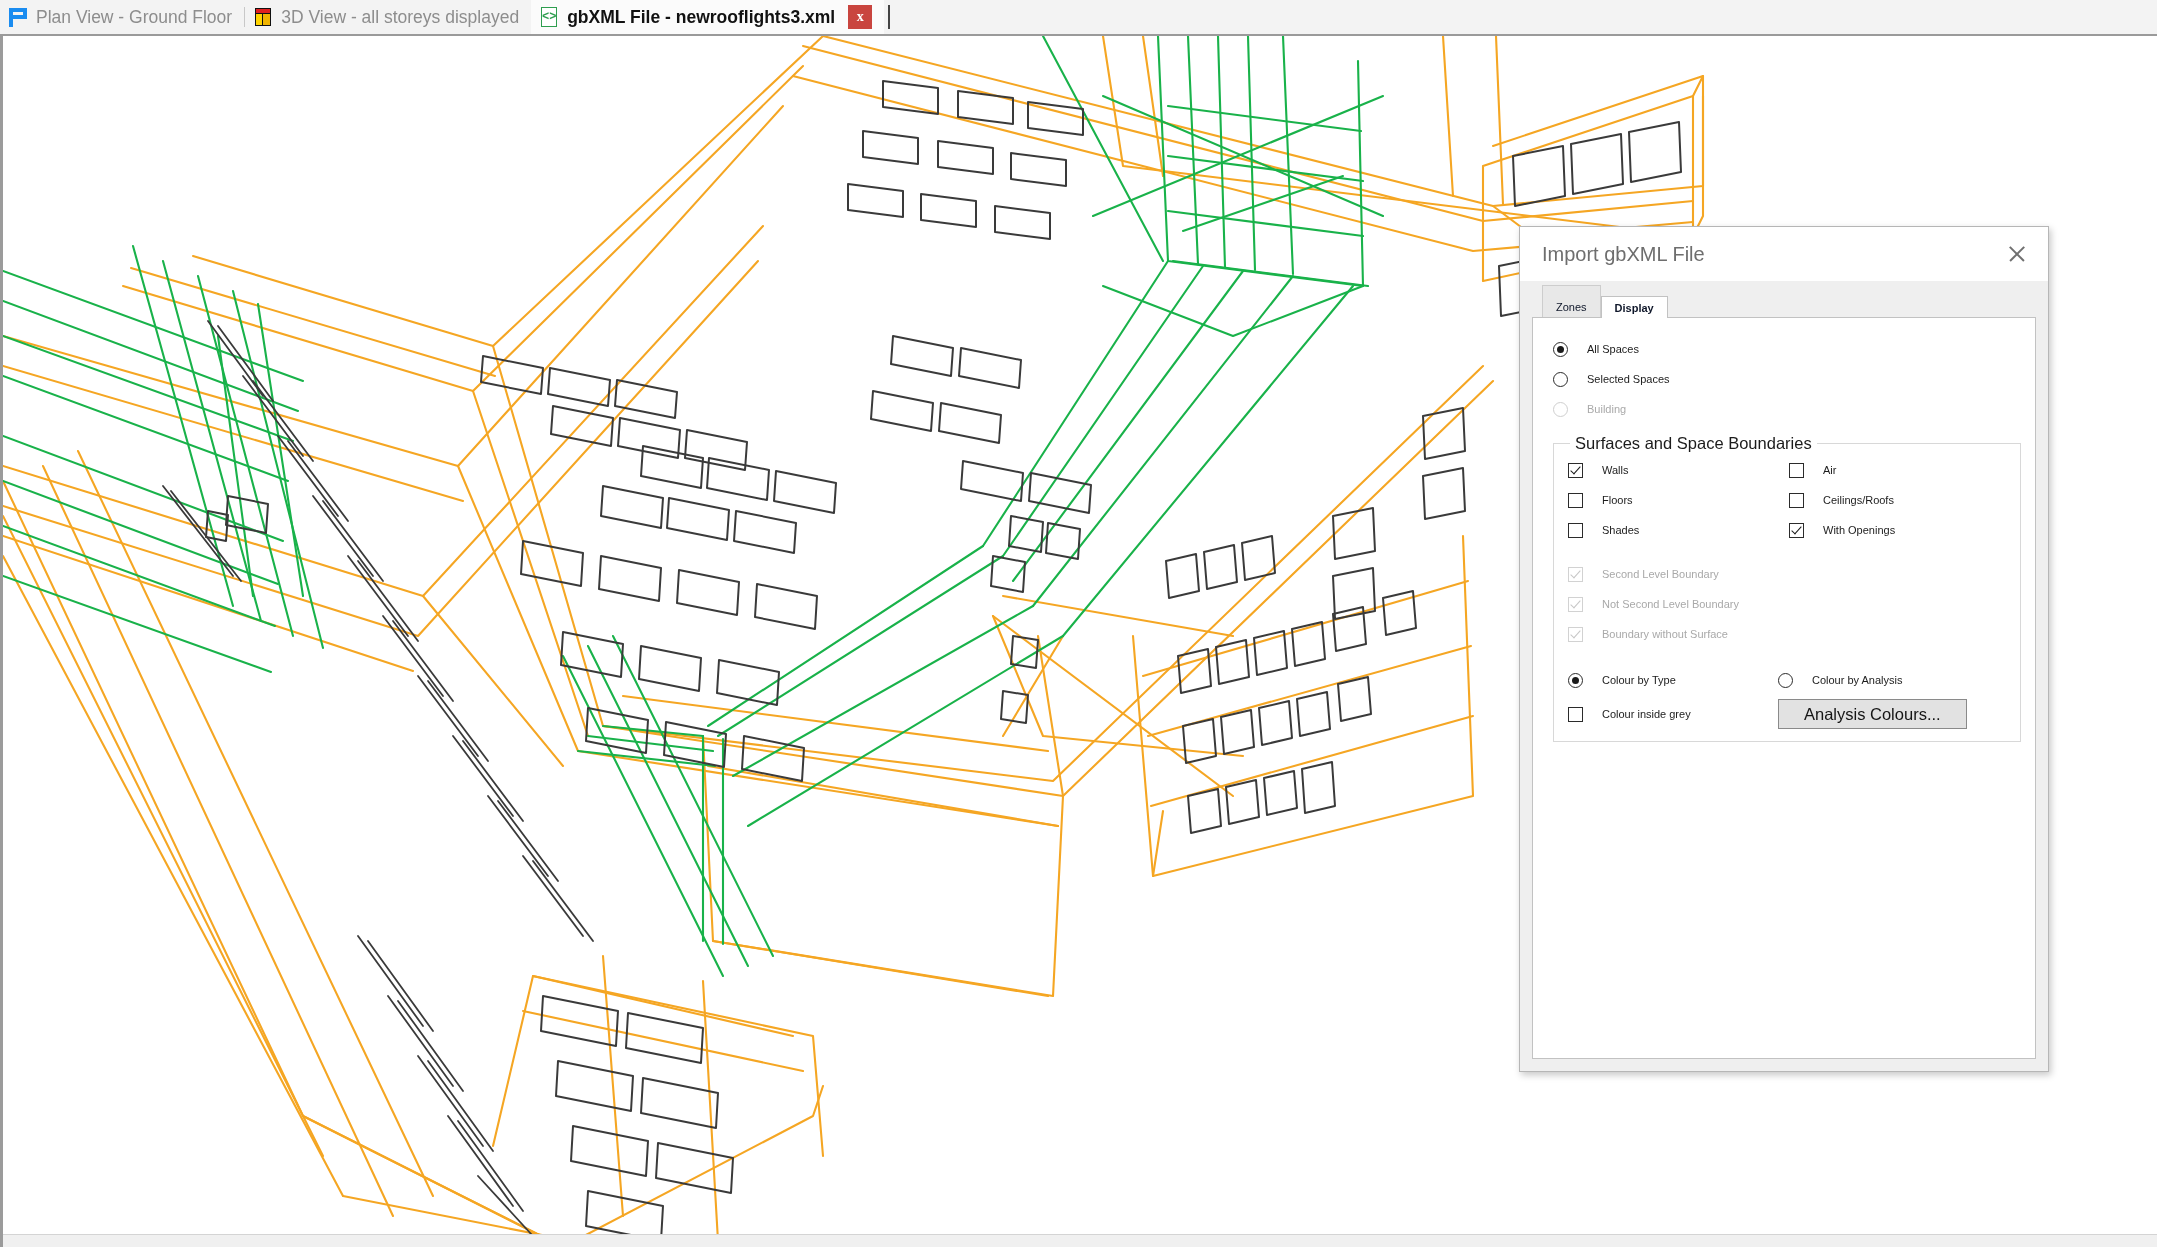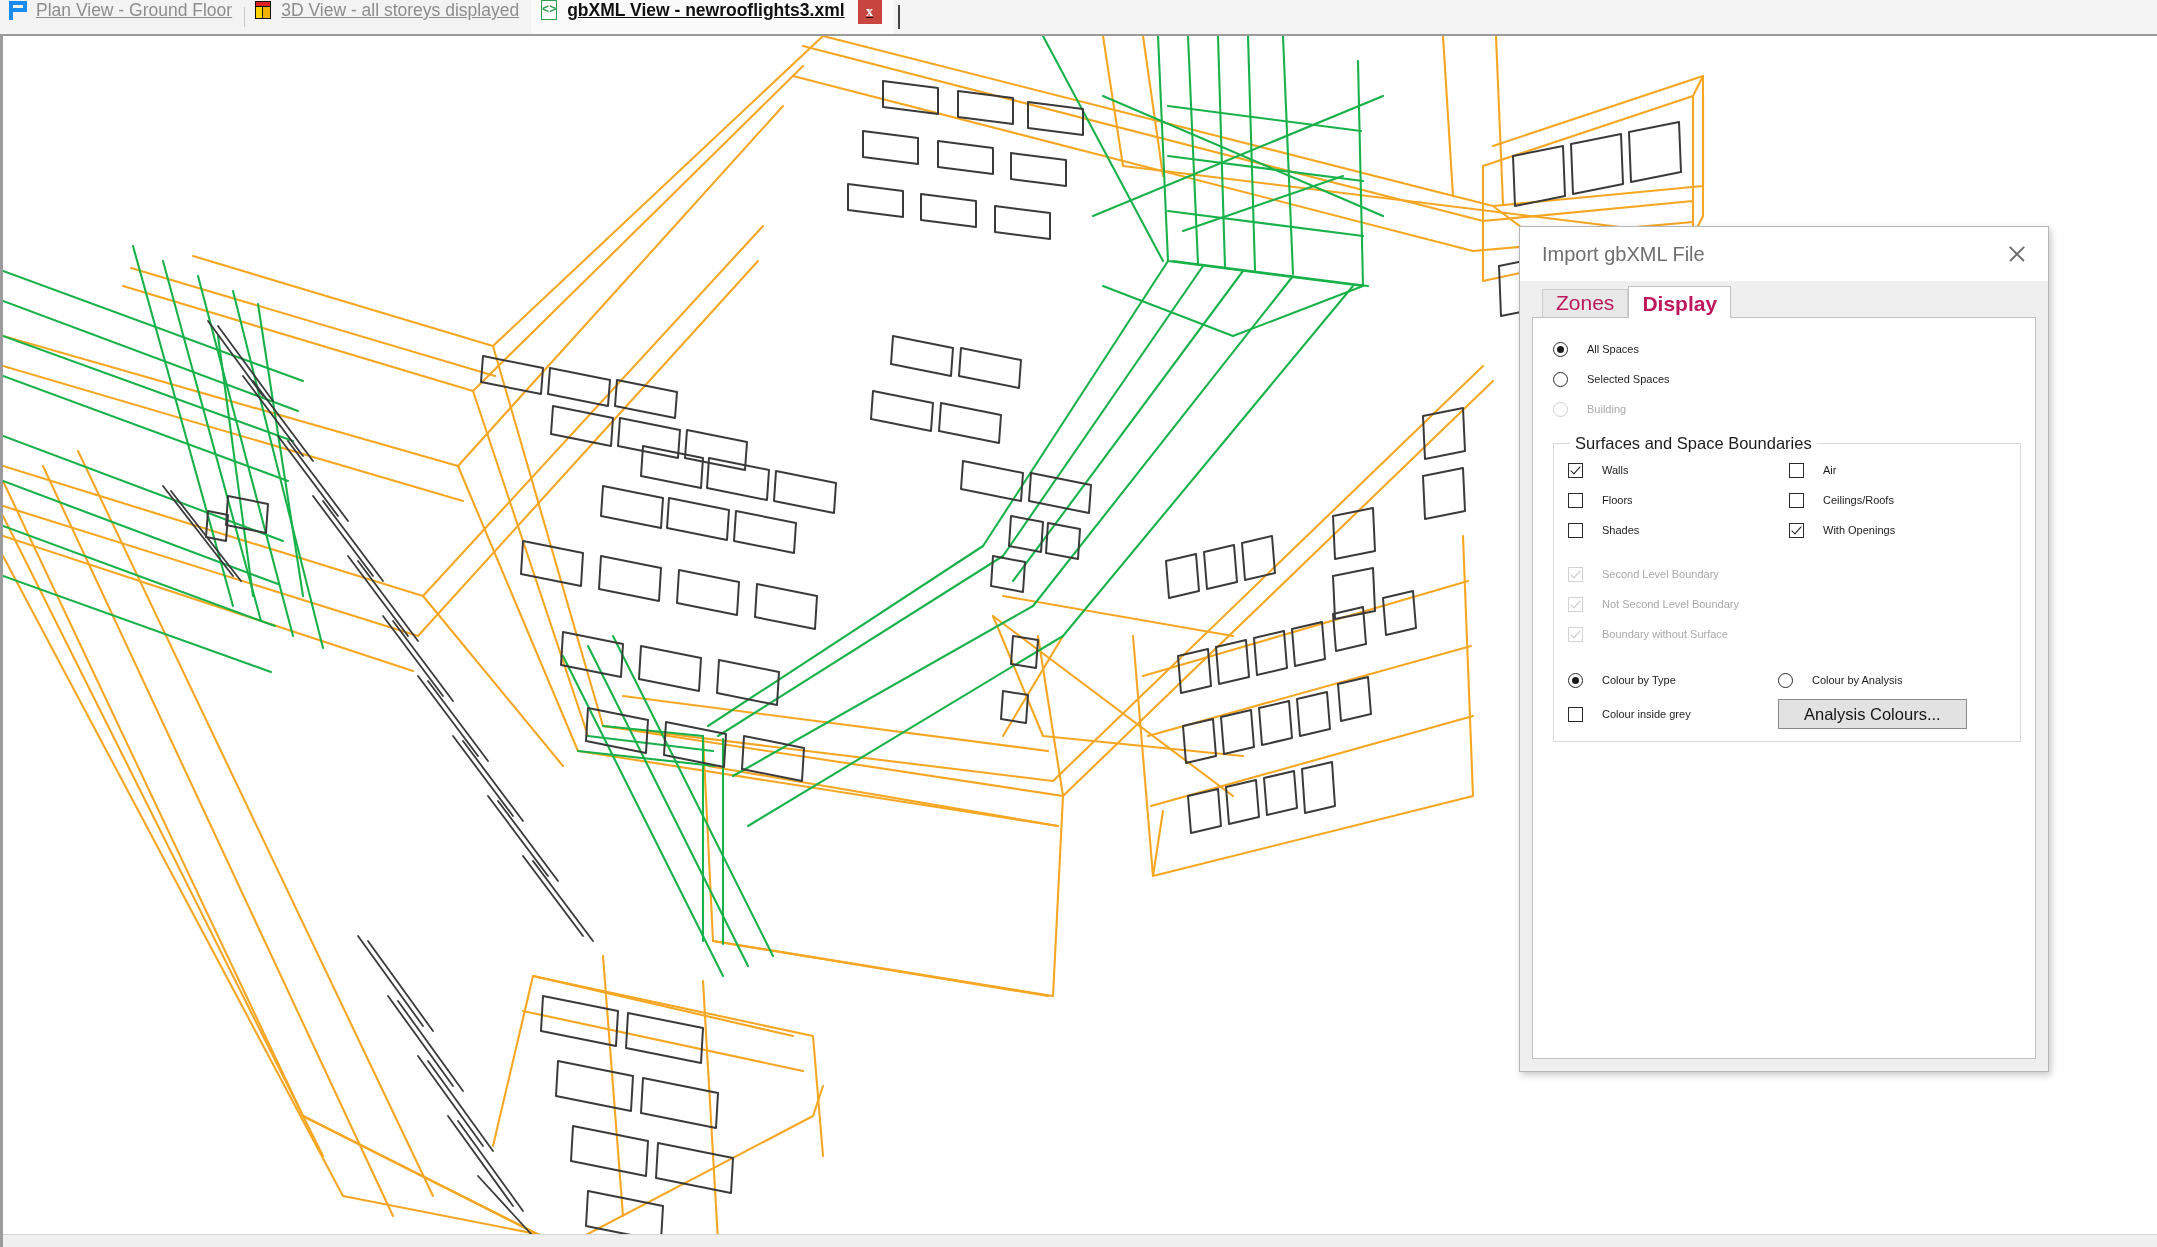--- a/index.html
+++ b/index.html
@@ -29,28 +29,28 @@
     width: 2157px;
     height: 36px;
     background: #f3f3f3;
     border-bottom: 2px solid #9a9a9a;
     display: flex;
     align-items: stretch;
     box-sizing: border-box;
   }
   .tab {
     display: flex;
+    align-items: center;
     gap: 7px;
     padding: 0 12px 0 8px;
     height: 100%;
     box-sizing: border-box;
     font-size: 17.5px;
     white-space: nowrap;
     position: relative;
-    text-decoration: underline;
   }
   .tab.inactive { color: #8d8d8d; }
   .tab.inactive .tab-label { font-weight: normal; }
   .tab.active {
     background: #fbfbfb;
     color: #111111;
   }
   .tab.active .tab-label { font-weight: bold; }
   .tab-sep {
     width: 1px;
@@ -223,26 +223,26 @@
 
   #tabrow {
     display: flex;
     align-items: flex-end;
     height: 28px;
     flex: 0 0 28px;
     padding-left: 10px;
     box-sizing: border-box;
   }
   .dtab {
-    font-size: 21px;
-    padding: 2px 13px 4px 13px;
+    font-size: 11px;
+    padding: 16px 13px 4px 13px;
     box-sizing: border-box;
     border: 1px solid #cdcdcd;
     border-bottom: none;
-    color: #be185d;
+    color: #0f172a;
     line-height: 1;
     background: #e8e8e8;
     position: relative;
   }
   .dtab.active {
     background: #ffffff;
     border-color: #c2c2c2;
     font-weight: bold;
     padding-top: 6px;
     margin-bottom: -1px;
@@ -373,21 +373,21 @@
           <span class="frontR"></span>
       </span>
       <span class="tab-label">3D View - all storeys displayed</span>
     </div>
 
     <div class="tab active">
       <span class="tab-icon icon-xmldoc">
         <span class="page"></span>
           <span class="glyph">&lt;&gt;</span>
       </span>
-      <span class="tab-label">gbXML View - newrooflights3.xml</span>
+      <span class="tab-label">gbXML File - newrooflights3.xml</span>
       <span class="tab-close">x</span>
     </div>
 
     <div class="tab-endbar"></div>
   </div>
 
   <div id="canvas-wrap">
     <svg id="model-svg" width="2157" height="1211" viewBox="0 0 2157 1211">
       <g fill="none" stroke-linecap="round" stroke-linejoin="round">
 

